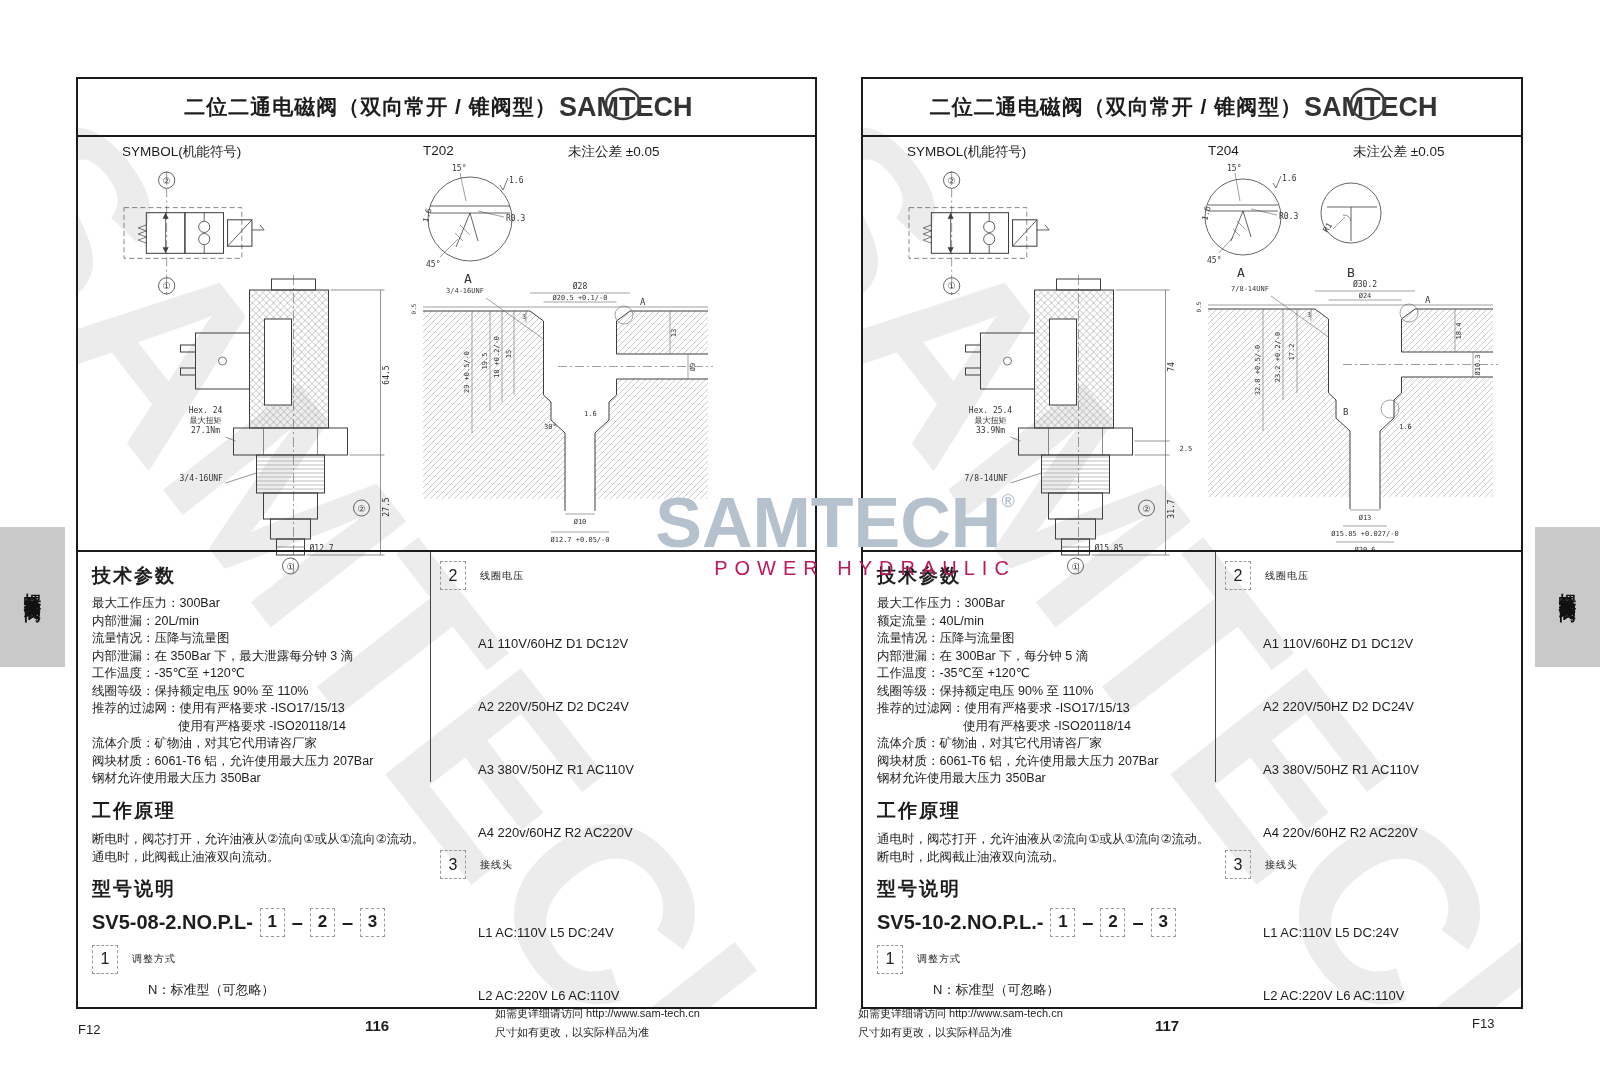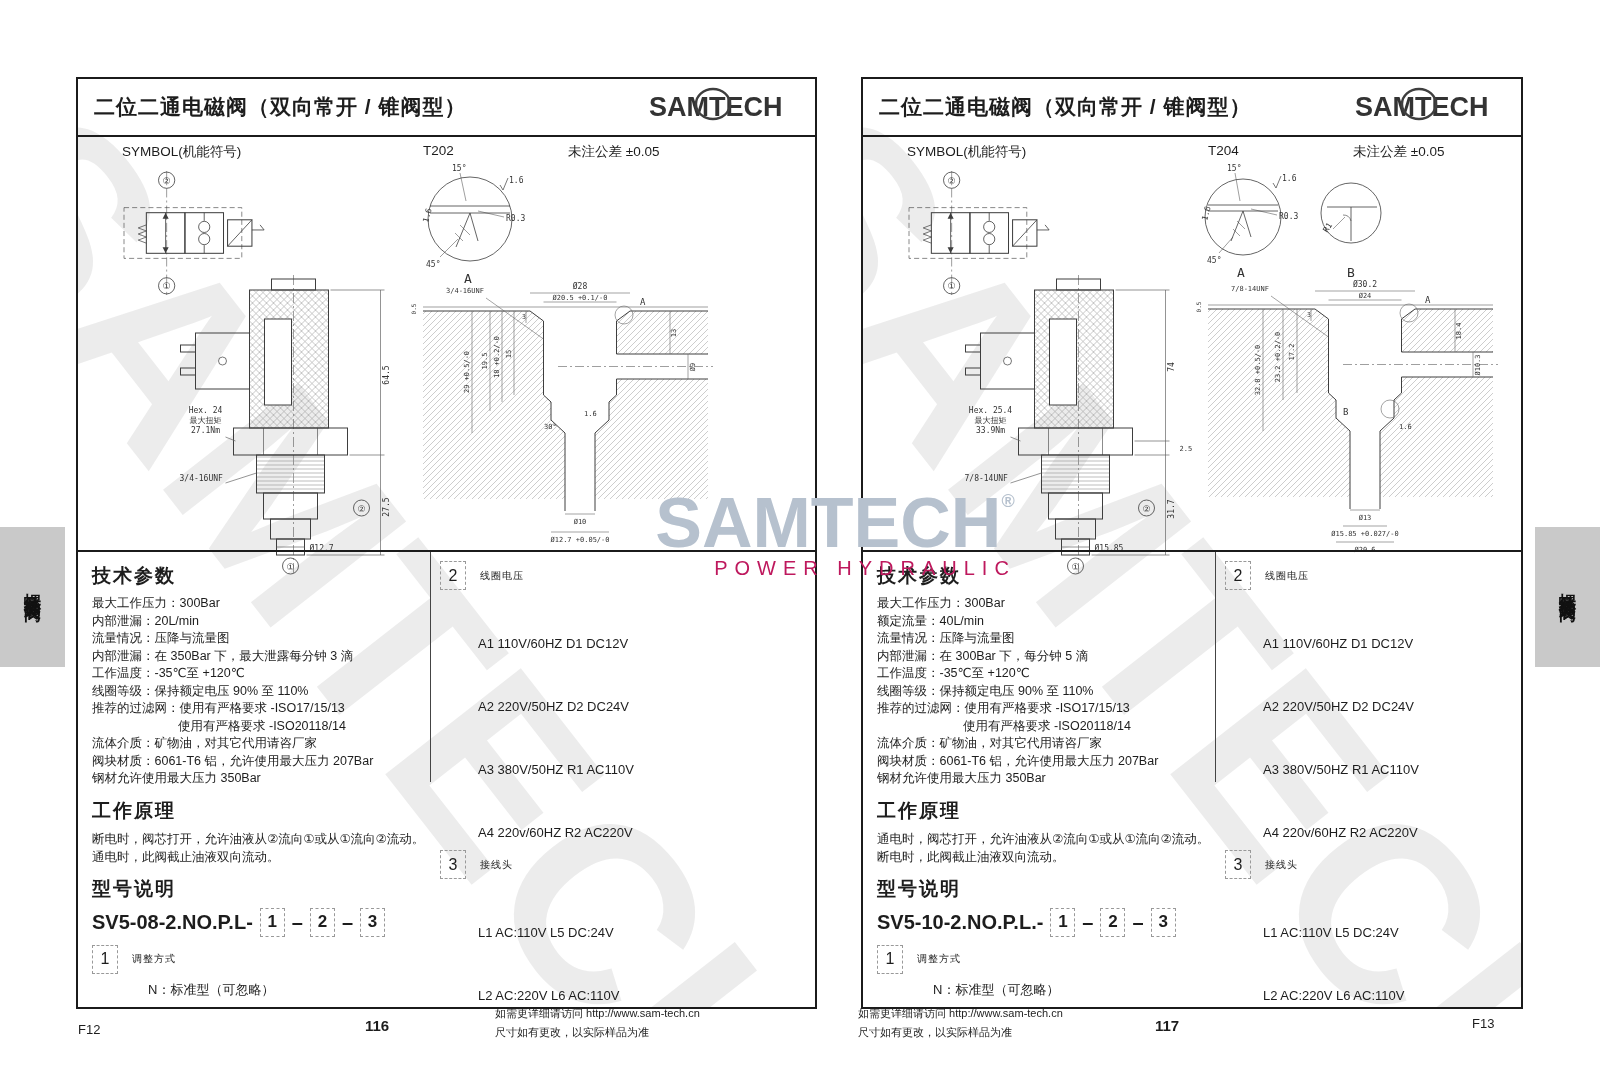--- a/index.html
+++ b/index.html
@@ -12,21 +12,21 @@
   .side-tab.left{left:0;} .side-tab.right{left:1535px;}
   .vtext{writing-mode:vertical-rl;text-orientation:upright;font-weight:bold;font-size:17px;letter-spacing:3px;color:#111;}
 
   
   .page{position:absolute;top:77px;height:932px;border:2px solid #1b1b1b;background:#fff;overflow:hidden;box-sizing:border-box;}
   .page.pL{left:76px;width:741px;}
   .page.pR{left:861px;width:662px;}
   .diag-wm{position:absolute;left:-20px;top:30px;transform:rotate(52deg);transform-origin:80px 40px;
     font-size:250px;font-weight:bold;color:rgba(110,110,110,0.13);white-space:nowrap;z-index:0;pointer-events:none;}
   .page-header{position:absolute;left:0;right:0;top:0;height:58px;border-bottom:2px solid #1b1b1b;
-    display:flex;align-items:center;justify-content:space-between;padding:0 16px;box-sizing:border-box;z-index:2;}
+    display:flex;align-items:center;justify-content:center;padding:0 16px;box-sizing:border-box;z-index:2;}
   .page-title{font-size:21px;font-weight:bold;letter-spacing:1px;}
   .info-row{position:absolute;top:64px;left:0;right:0;height:22px;z-index:2;}
   .lbl{position:absolute;font-size:13.5px;text-align:right;}
   .lbl.sym{left:44px;} .lbl.code{left:345px;} .lbl.tol{left:490px;}
 
   svg{overflow:visible;}
   svg text{font-family:"DejaVu Sans Mono","Liberation Mono",monospace;fill:#333;}
   .drw{position:absolute;z-index:2;}
   .sym-svg{left:22px;top:88px;}
   .valve-svg{left:95px;top:196px;}

